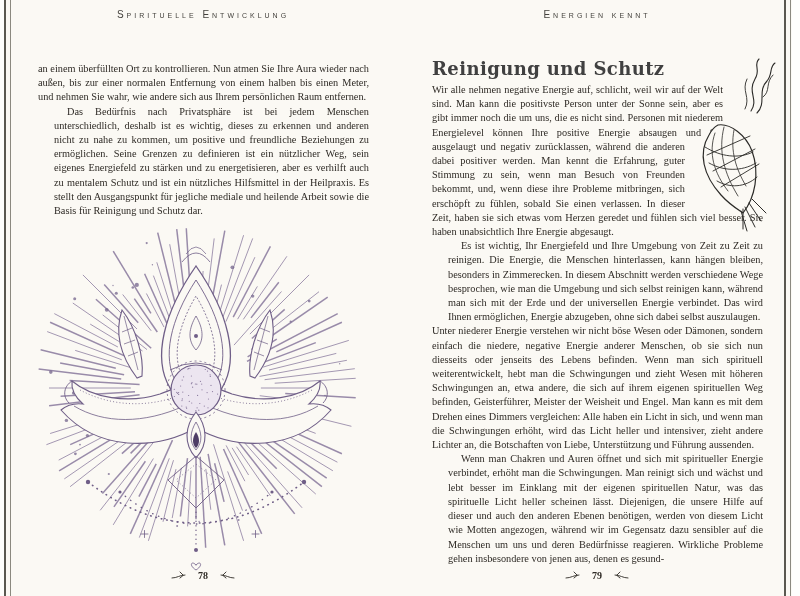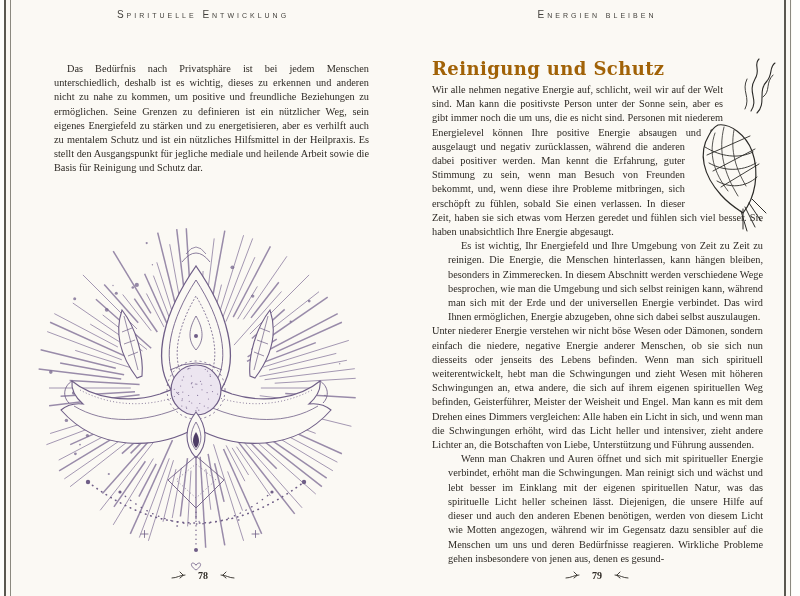--- a/index.html
+++ b/index.html
@@ -31,21 +31,21 @@
 
   .col{position:absolute;width:331px;font-size:10.3px;line-height:14.2px;text-align:justify;}
   .col p{margin:0;}
   .col p.indent{text-indent:13px;margin-left:16px;}
   .left-col{left:38px;top:62px;}
   .right-col{left:432px;top:58px;}
 
   h2.sec{
     font-family:"DejaVu Serif","Liberation Serif",serif;
     font-weight:700;font-size:18px;line-height:21px;
-    letter-spacing:0.4px;color:#a16207;margin:0 0 4px 0;text-align:left;
+    letter-spacing:0.4px;color:#404040;margin:0 0 4px 0;text-align:left;
   }
   h2.sec.second{margin-top:21px;}
 
   .p-wrap{position:relative;}
   .sp1{float:right;width:40px;height:57px;}
   .sp2{float:right;clear:right;width:78px;height:58px;}
 
   .smudge{position:absolute;top:-26px;right:-20px;pointer-events:none;}
 
   .lotus{position:absolute;left:34px;top:220px;pointer-events:none;}
@@ -66,23 +66,24 @@
 <div class="spread">
 
   <div class="outer-strip left"></div>
   <div class="outer-strip right"></div>
   <div class="edge l1"></div>
   <div class="edge l2"></div>
   <div class="edge r1"></div>
   <div class="edge r2"></div>
 
   <div class="running-head left">Spirituelle Entwicklung</div>
-  <div class="running-head right">Energien bleiben</div>
+  <div class="running-head right">Energien kennt</div>
 
   <div class="col left-col">
+    <p>an einem überfüllten Ort zu kontrollieren. Nun atmen Sie Ihre Aura wieder nach außen, bis zur einer normalen Entfernung von einem halben bis einen Meter, und nehmen Sie wahr, wie andere sich aus Ihrem persönlichen Raum entfernen.</p>
     <p class="indent">Das Bedürfnis nach Privatsphäre ist bei jedem Menschen unterschiedlich, deshalb ist es wichtig, dieses zu erkennen und anderen nicht zu nahe zu kommen, um positive und freundliche Beziehungen zu ermöglichen. Seine Grenzen zu definieren ist ein nützlicher Weg, sein eigenes Energiefeld zu stärken und zu energetisieren, aber es verhilft auch zu mentalem Schutz und ist ein nützliches Hilfsmittel in der Heilpraxis. Es stellt den Ausgangspunkt für jegliche mediale und heilende Arbeit sowie die Basis für Reinigung und Schutz dar.</p>
   </div>
 
   <svg class="lotus" width="332" height="352" viewBox="0 0 332 352" xmlns="http://www.w3.org/2000/svg">
     <g id="lotus-rays" stroke="#7e6d95" opacity="0.78" stroke-linecap="butt">
         <line x1="226.9" y1="168.0" x2="284.9" y2="168.0" stroke-width="0.9"></line>
         <line x1="251.2" y1="173.4" x2="321.7" y2="177.7" stroke-width="1.5"></line>
         <line x1="225.7" y1="175.7" x2="271.3" y2="181.3" stroke-width="0.9"></line>
         <line x1="244.2" y1="183.1" x2="291.4" y2="191.7" stroke-width="1.5"></line>
         <line x1="232.6" y1="185.4" x2="317.4" y2="206.3" stroke-width="0.9"></line>

